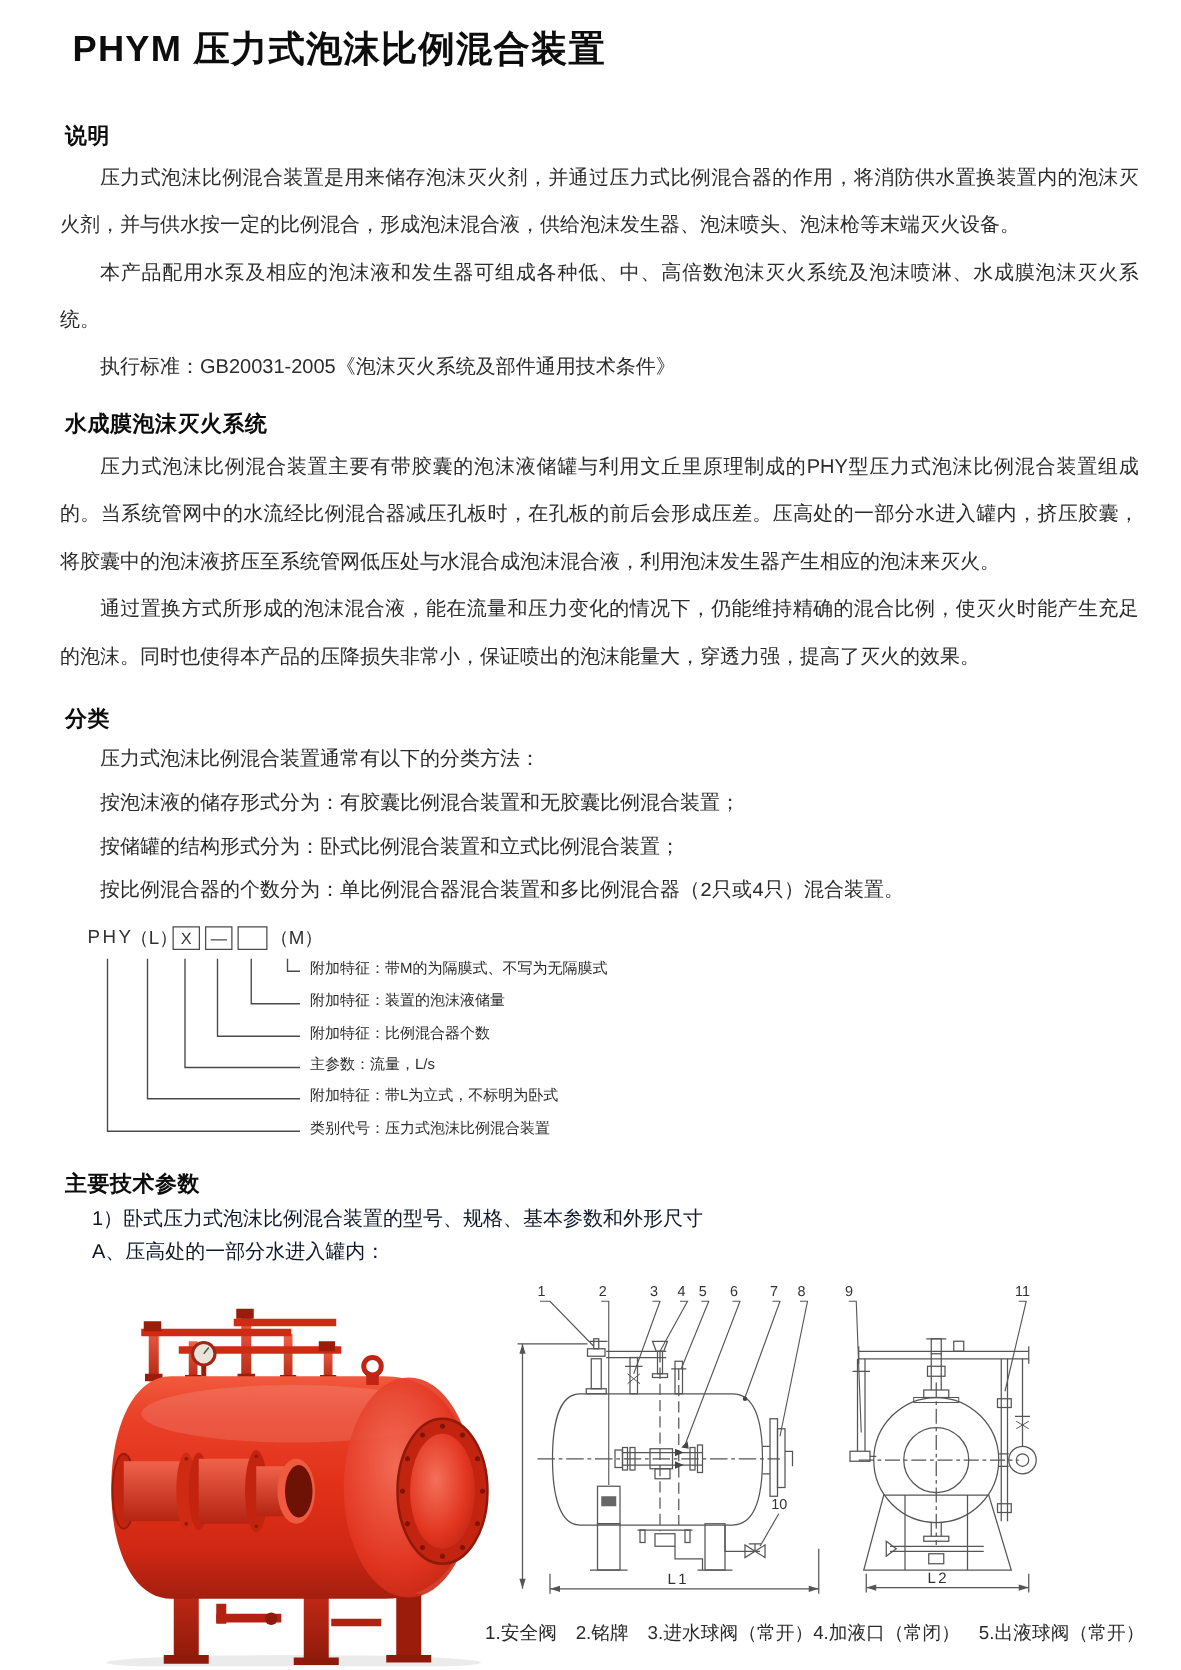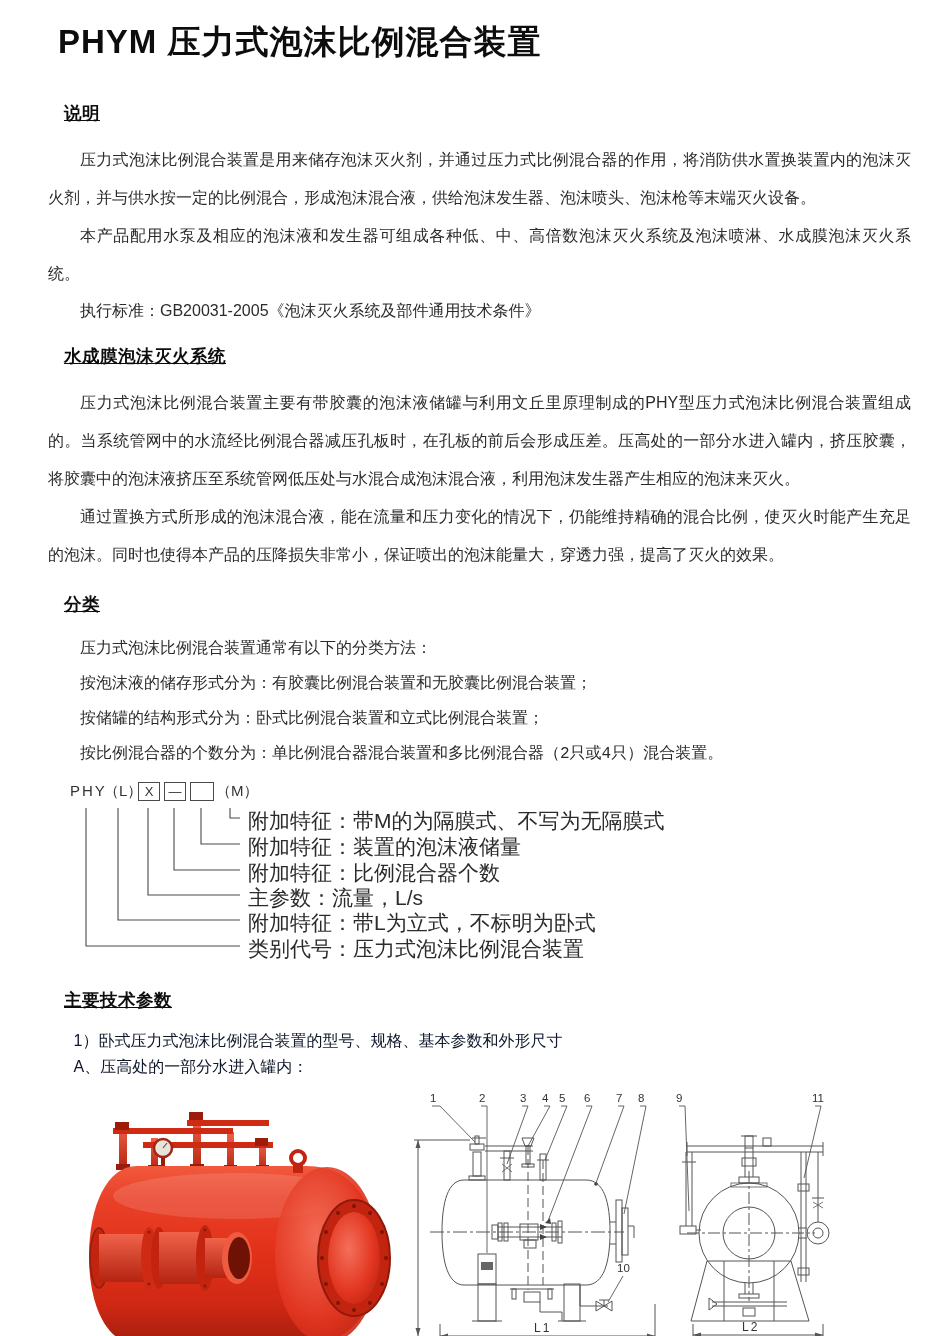--- a/index.html
+++ b/index.html
@@ -1,41 +1,41 @@
 <!DOCTYPE html>
 <html><head>
 <meta charset="utf-8">
 <style>
   html,body{margin:0;padding:0;}
   body{
     width:945px;height:1336px;background:#ffffff;overflow:hidden;
     font-family:"Liberation Sans","DejaVu Sans",sans-serif;color:#222;
   }
   .page{padding:20px 34px 0 48px;position:relative;}
-  h1{font-size:33px;font-weight:bold;color:#0d0d0d;margin:0 0 0 10px;letter-spacing:1px;}
-  h2{font-size:17.5px;font-weight:bold;color:#0d0d0d;margin:16px;letter-spacing:.5px;text-decoration:underline;}
+  h1{font-size:29px;font-weight:bold;color:#0d0d0d;margin:0 0 0 10px;letter-spacing:1px;}
+  h2{font-size:17.5px;font-weight:bold;color:#0d0d0d;margin:4px;letter-spacing:.5px;}
   p.body{margin:0;font-size:16px;line-height:38px;text-indent:2em;color:#2b2b2b;text-align:justify;}
   p.body.tight{line-height:36px;}
   .h-shuoming{margin-top:36px;}
   .h-comp{margin-top:15px;}
   .h-class{margin-top:18px;}
   .h-model{margin-top:27px;}
   .class-line{margin:0;font-size:16px;line-height:35px;text-indent:2em;color:#2b2b2b;font-family:Liberation Mono, monospace;}
   
   .model-diagram{position:relative;height:190px;margin:10px 0 0 22px;width:840px;}
   .model-tokens{position:absolute;top:0;left:0;height:22px;}
   .tok{position:absolute;top:0;font-size:15px;color:#333;white-space:nowrap;}
   .tok.phy{left:0;letter-spacing:2px;text-align:center;}
   .tok.lp{left:34px;}
   .tok.mp{left:146px;}
   .tokbox{position:absolute;top:0;width:20px;height:17px;border:1.5px solid #4a4a4a;
           font-size:13px;color:#333;text-align:center;line-height:17px;}
   .tokbox.bx{left:68px;} .tokbox.bd{left:94px;} .tokbox.be{left:120px;width:22px;}
   .model-lines{position:absolute;left:0;top:0;width:840px;height:190px;}
-  .callout-label{position:absolute;left:178px;font-size:21px;color:#2b2b2b;white-space:nowrap;}
+  .callout-label{position:absolute;left:178px;font-size:12px;color:#2b2b2b;white-space:nowrap;}
   
   .param-line{margin:0;font-size:16px;line-height:26px;color:#0f172a;}
   .param-line.ind{text-indent:1.6em;}
   
   .figures{position:relative;margin-top:6px;height:388px;width:863px;}
   .photo-svg{position:absolute;left:7px;top:22px;}
   .drawing-svg{position:absolute;left:364px;top:0;}
   .captions{position:absolute;left:340px;top:272px;width:520px;}
   .caption-line{margin:0;font-size:15px;line-height:27px;color:#2b2b2b;white-space:nowrap;}
   svg text{font-family:"Liberation Sans","DejaVu Sans",sans-serif;}

